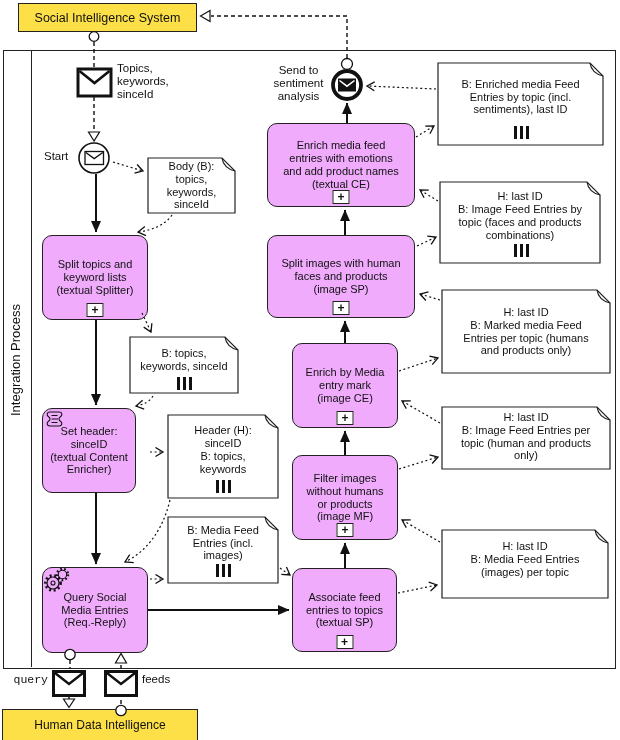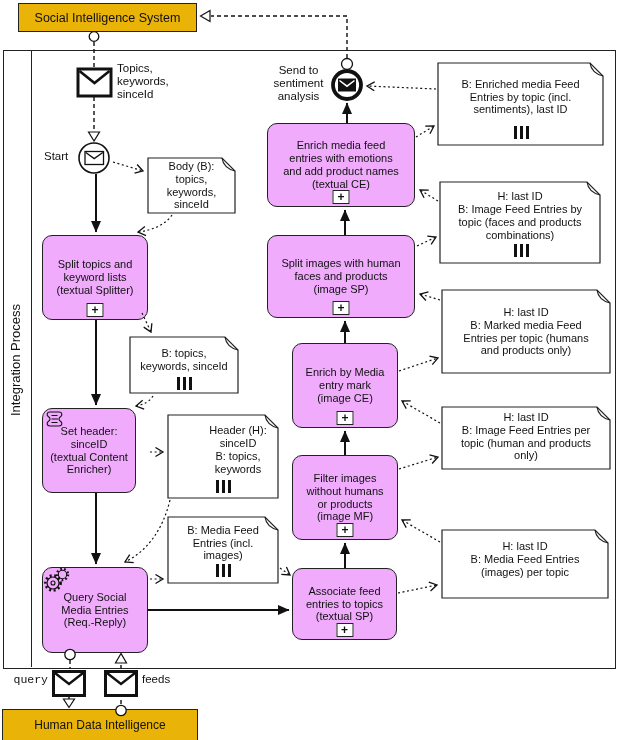--- a/index.html
+++ b/index.html
@@ -1,18 +1,18 @@
 <!DOCTYPE html>
 <html><head>
 <meta charset="utf-8">
 <style>
   html,body{margin:0;padding:0;background:#fff;}
   #stage{position:relative;width:620px;height:740px;background:#fff;overflow:hidden;
          font-family:"Liberation Sans",sans-serif;color:#111;}
-  .box{position:absolute;background:#eab308;border:1.6px solid #222;display:flex;
+  .box{position:absolute;background:#fde047;border:1.6px solid #222;display:flex;
        align-items:center;justify-content:center;text-align:center;font-size:12.5px;}
   .task{position:absolute;background:#f0abfc;border:1.4px solid #222;border-radius:10px;
         display:flex;align-items:center;justify-content:center;text-align:center;
         font-size:11px;line-height:1.18;white-space:pre-line;padding:2px 1px;box-sizing:border-box;}
   .plus{position:absolute;left:50%;bottom:2px;transform:translateX(-50%);width:15px;height:12px;
         border:1.1px solid #222;background:#fff;display:flex;align-items:center;justify-content:center;
         font-size:12px;line-height:1;font-weight:bold;}
   .notetext{position:absolute;display:flex;align-items:center;justify-content:center;
         text-align:center;font-size:11px;line-height:1.18;white-space:pre-line;z-index:3;}
   .bars{position:absolute;display:flex;gap:3px;z-index:3;}
@@ -207,34 +207,34 @@
 (image CE)</span>
     <div class="plus">+</div>
   </div>
   <div class="task" style="left:292px;top:455px;width:106px;height:85px;">
     <span>Filter images
 without humans
 or products
 (image MF)</span>
     <div class="plus">+</div>
   </div>
-  <div class="task" style="left:292px;top:568px;width:105px;height:72px;">
+  <div class="task" style="left:292px;top:568px;width:105px;height:84px;">
     <span>Associate feed
 entries to topics
 (textual SP)</span>
     <div class="plus">+</div>
   </div>
 
   <div class="notetext" style="left:150px;top:160px;width:83px;height:51px;">Body (B):
 topics,
 keywords,
 sinceId</div>
   <div class="notetext" style="left:132px;top:339px;width:104px;height:42px;">B: topics,
 keywords, sinceId</div>
-  <div class="notetext" style="left:170px;top:417px;width:106px;height:66px;padding-left:15px;">Header (H):
+  <div class="notetext" style="left:170px;top:417px;width:106px;height:66px;">Header (H):
 sinceID
 B: topics,
 keywords</div>
   <div class="notetext" style="left:170px;top:518px;width:106px;height:50px;">B: Media Feed
 Entries (incl.
 images)</div>
   <div class="notetext" style="left:440px;top:67px;width:161px;height:60px;">B: Enriched media Feed
 Entries by topic (incl.
 sentiments), last ID</div>
   <div class="notetext" style="left:442px;top:185px;width:156px;height:62px;">H: last ID

